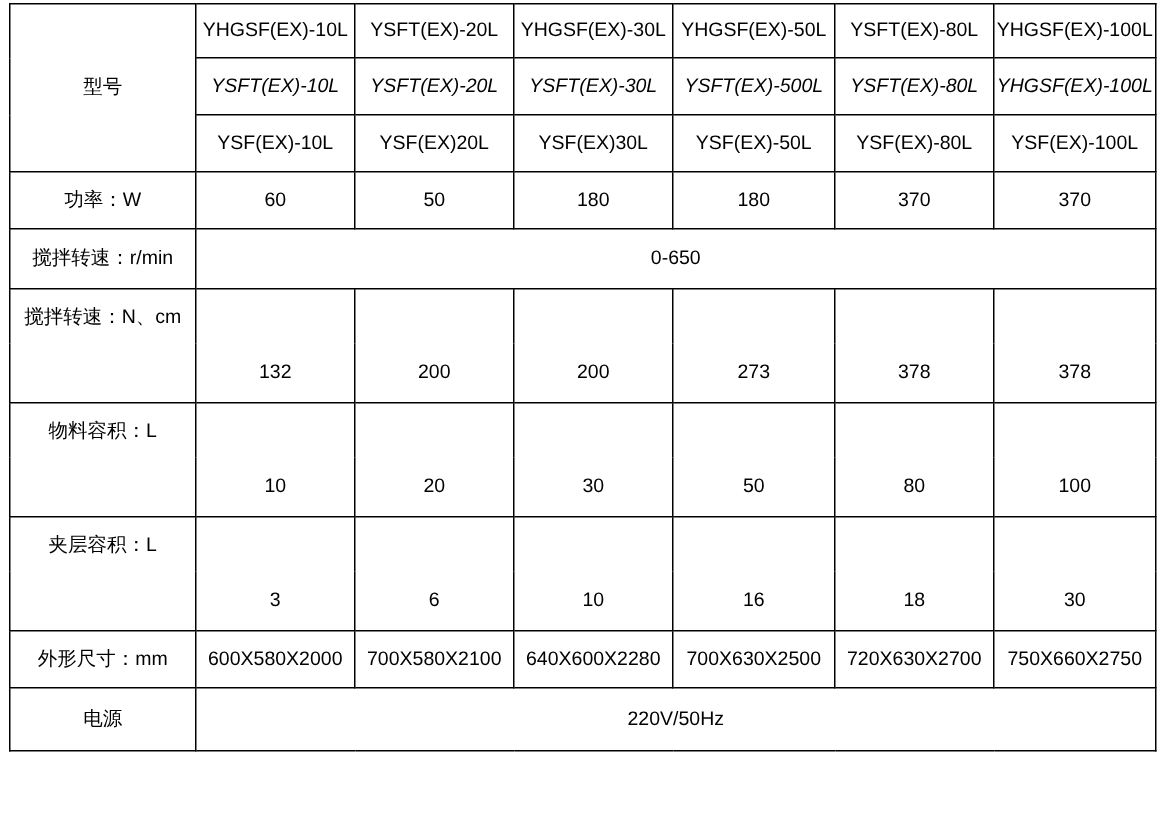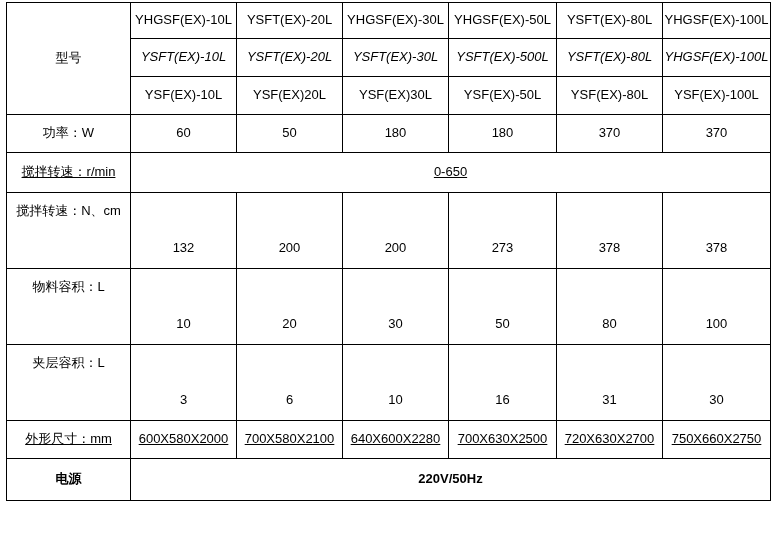--- a/index.html
+++ b/index.html
@@ -41,29 +41,29 @@
   col.c2 { width: 106px; }
   col.c3 { width: 106px; }
   col.c4 { width: 108px; }
   col.c5 { width: 106px; }
   col.c6 { width: 108px; }
 
   .r-model { height: 36px; }
   .r-model2 { height: 38px; font-style: italic; }
   .r-model3 { height: 38px; padding-left: 40px; }
   .r-power { height: 38px; }
-  .r-speed { height: 40px; text-decoration: underline; }
+  .r-speed { height: 40px; }
   .r-torque-label { height: 36px; }
   .r-torque-val { height: 40px; }
   .r-vol-label { height: 36px; }
   .r-vol-val { height: 40px; }
   .r-jack-label { height: 36px; margin-top: 21px; }
   .r-jack-val { height: 40px; }
-  .r-dim { height: 38px; text-decoration: underline; }
-  .r-pwr { height: 42px; font-weight: bold; }
+  .r-dim { height: 38px; }
+  .r-pwr { height: 42px; }
 
   .nb-bottom { border-bottom: none !important; }
   .nb-top { border-top: none !important; }
 </style>
 </head>
 <body>
 
 <div class="spec-wrap">
   <table class="spec">
     <colgroup>
@@ -163,21 +163,21 @@
         <td class="nb-bottom"></td>
         <td class="nb-bottom"></td>
         <td class="nb-bottom"></td>
       </tr>
       <tr class="r-jack-val">
         <td class="label nb-top"></td>
         <td class="nb-top">3</td>
         <td class="nb-top">6</td>
         <td class="nb-top">10</td>
         <td class="nb-top">16</td>
-        <td class="nb-top">31</td>
+        <td class="nb-top">18</td>
         <td class="nb-top">30</td>
       </tr>
 
       <tr class="r-dim">
         <td class="label">外形尺寸：mm</td>
         <td>600X580X2000</td>
         <td>700X580X2100</td>
         <td>640X600X2280</td>
         <td>700X630X2500</td>
         <td>720X630X2700</td>

